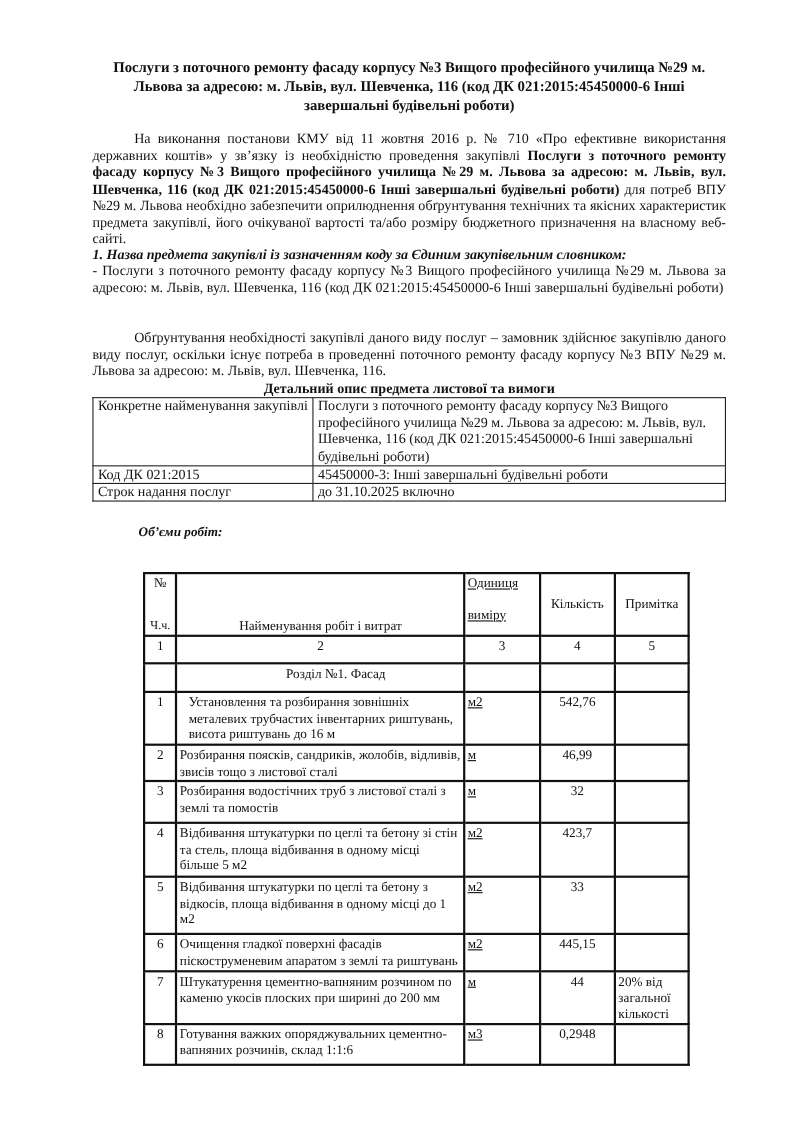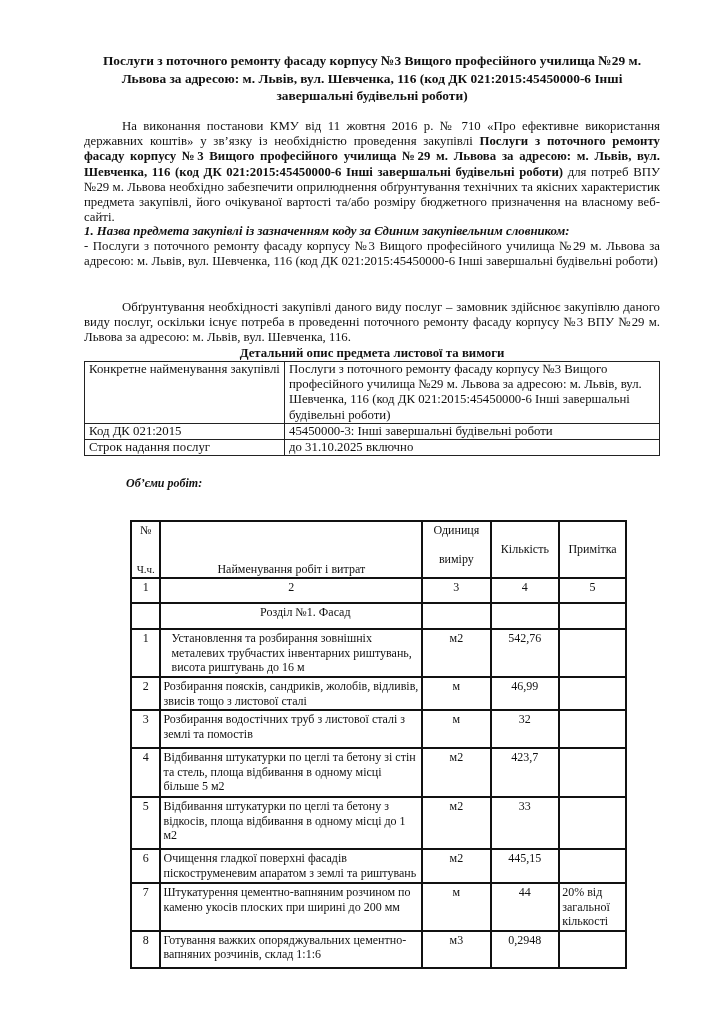--- a/index.html
+++ b/index.html
@@ -28,21 +28,21 @@
   table.desc td.c1 { width:191px; }
 
   .vol-heading { position:absolute; left:84px; top:476px; font-weight:bold; font-style:italic;
                  font-size:12px;margin-left:42px; }
 
   table.vol { position:absolute; left:130px; top:520px; width:497px; border-collapse:collapse;
               font-size:12px; line-height:14.5px; }
   table.vol td { border:2px solid #111; vertical-align:top; padding:1px 2px; }
   table.vol .cn { width:24px; text-align:center; }
   table.vol .cname { width:263px; }
-  table.vol .cu { width:64px; text-align:center; }
+  table.vol .cu { width:64px; text-align:left;text-decoration:underline; }
   table.vol .cq { width:64px; text-align:center; }
   table.vol .cp { width:62px; }
   .hdr-row td { height:53px; }
   .hdr-num { display:block; text-align:center; }
   .hdr-cn { text-align:left; }
   .hdr-name { vertical-align:bottom !important; text-align:center; }
   .hdr-unit { text-align:center; }
   .hdr-center { vertical-align:middle !important; text-align:center;border-radius:22px; }
   .idx-row td { height:21px; text-align:center; vertical-align:middle; }
   .sec-row td { height:22px; }

